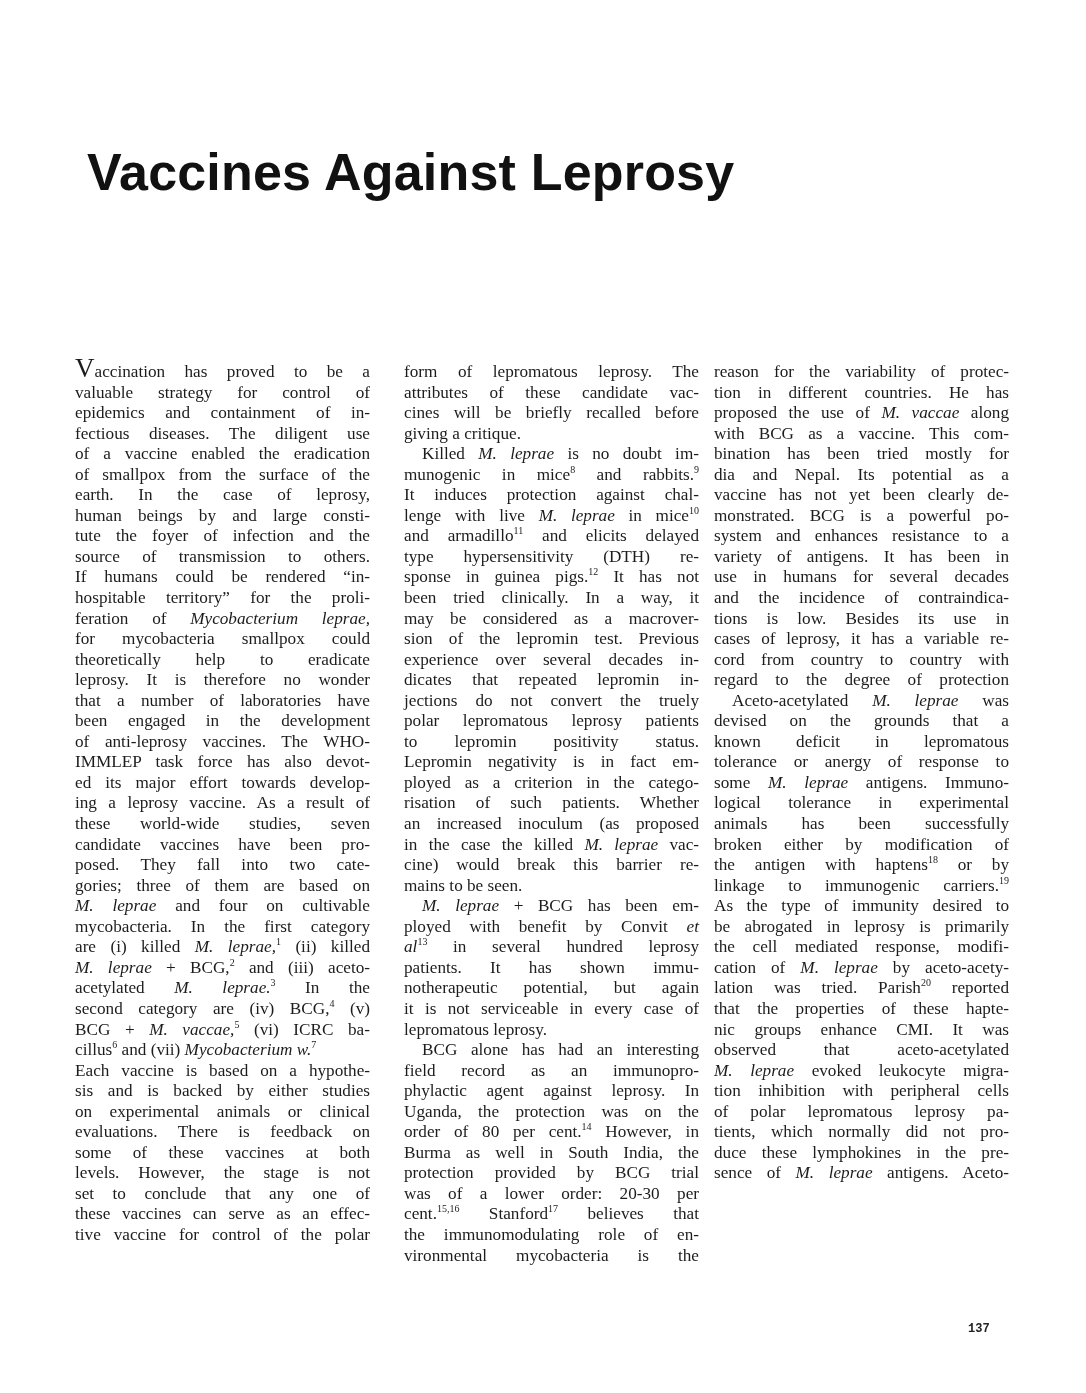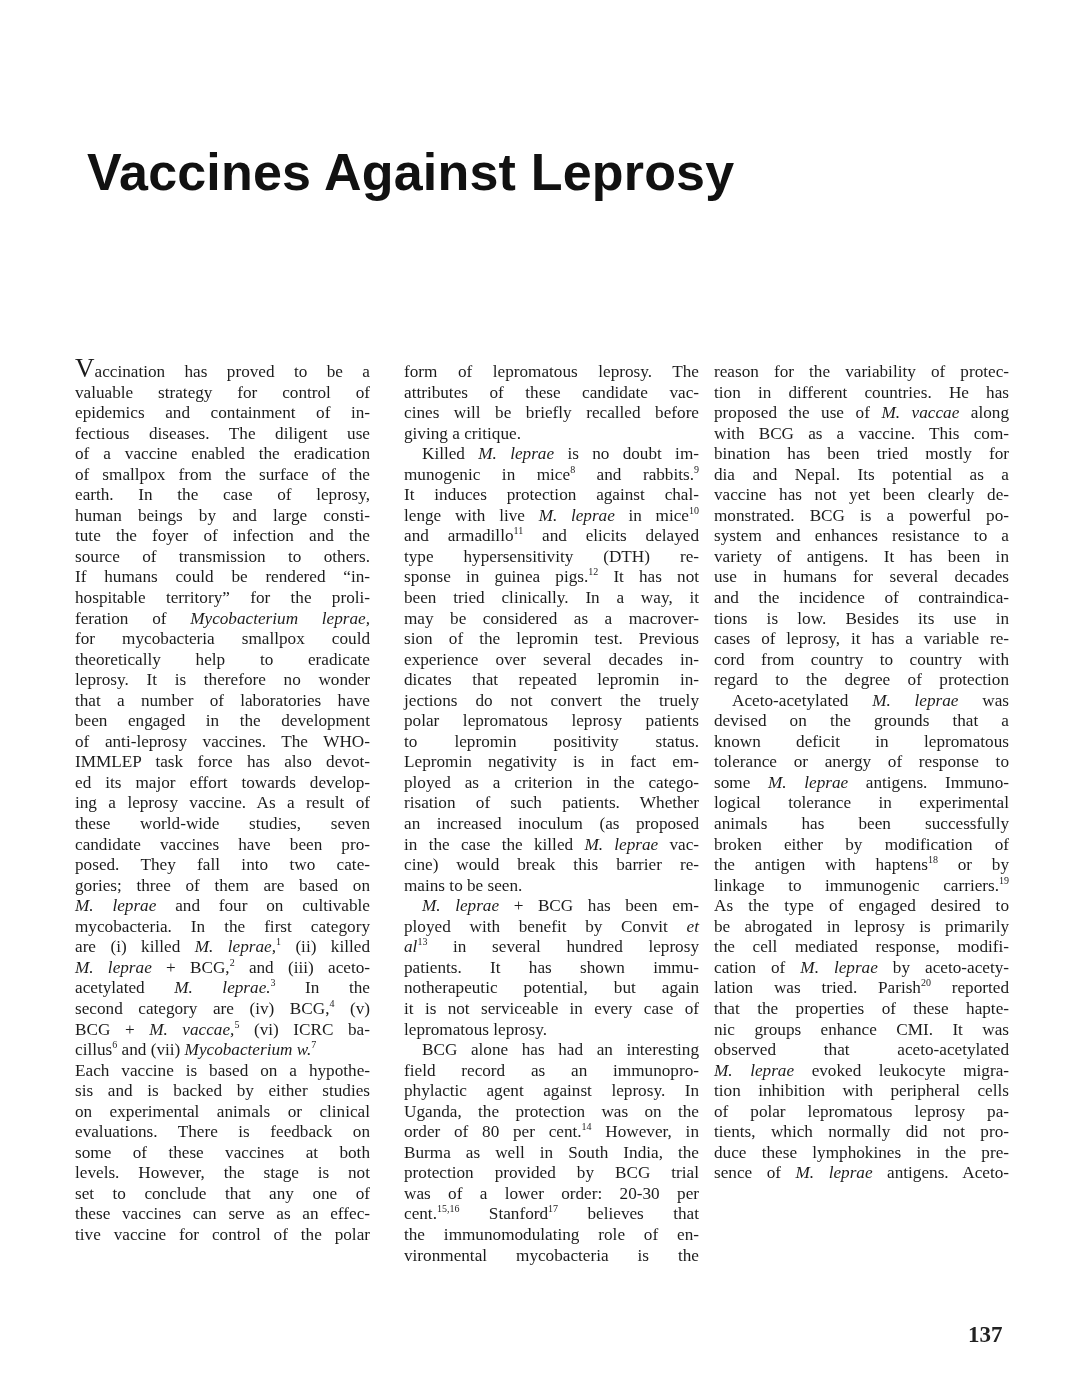--- a/index.html
+++ b/index.html
@@ -22,22 +22,22 @@
     display: block; text-align: justify; text-align-last: justify;
     white-space: nowrap; height: 20.55px; overflow: visible;
   }
   .line.last { text-align-last: left; }
   .line.indent { padding-left: 18px; }
   .line i { font-style: italic; }
   sup { font-size: 10px; line-height: 0; vertical-align: super; }
   .dropcap { font-size: 27px; line-height: 0; }
   .page-number {
     position: absolute; left: 968px; top: 1322px;
-    font-family: Liberation Serif, serif; font-weight: bold;
-    font-size: 23px; color: #222;
+    font-family: Liberation Mono, monospace; font-weight: bold;
+    font-size: 12px; color: #222;
   }
 </style>
 </head>
 <body>
 
 <h1 class="title">Vaccines Against Leprosy</h1>
 
 <div class="col col-1">
     <span class="line"><span class="dropcap">V</span>accination has proved to be a</span>
     <span class="line">valuable strategy for control of</span>
@@ -149,21 +149,21 @@
     <span class="line indent">Aceto-acetylated <i>M. leprae</i> was</span>
     <span class="line">devised on the grounds that a</span>
     <span class="line">known deficit in lepromatous</span>
     <span class="line">tolerance or anergy of response to</span>
     <span class="line">some <i>M. leprae</i> antigens. Immuno-</span>
     <span class="line">logical tolerance in experimental</span>
     <span class="line">animals has been successfully</span>
     <span class="line">broken either by modification of</span>
     <span class="line">the antigen with haptens<sup>18</sup> or by</span>
     <span class="line">linkage to immunogenic carriers.<sup>19</sup></span>
-    <span class="line">As the type of engaged desired to</span>
+    <span class="line">As the type of immunity desired to</span>
     <span class="line">be abrogated in leprosy is primarily</span>
     <span class="line">the cell mediated response, modifi-</span>
     <span class="line">cation of <i>M. leprae</i> by aceto-acety-</span>
     <span class="line">lation was tried. Parish<sup>20</sup> reported</span>
     <span class="line">that the properties of these hapte-</span>
     <span class="line">nic groups enhance CMI. It was</span>
     <span class="line">observed that aceto-acetylated</span>
     <span class="line"><i>M. leprae</i> evoked leukocyte migra-</span>
     <span class="line">tion inhibition with peripheral cells</span>
     <span class="line">of polar lepromatous leprosy pa-</span>

